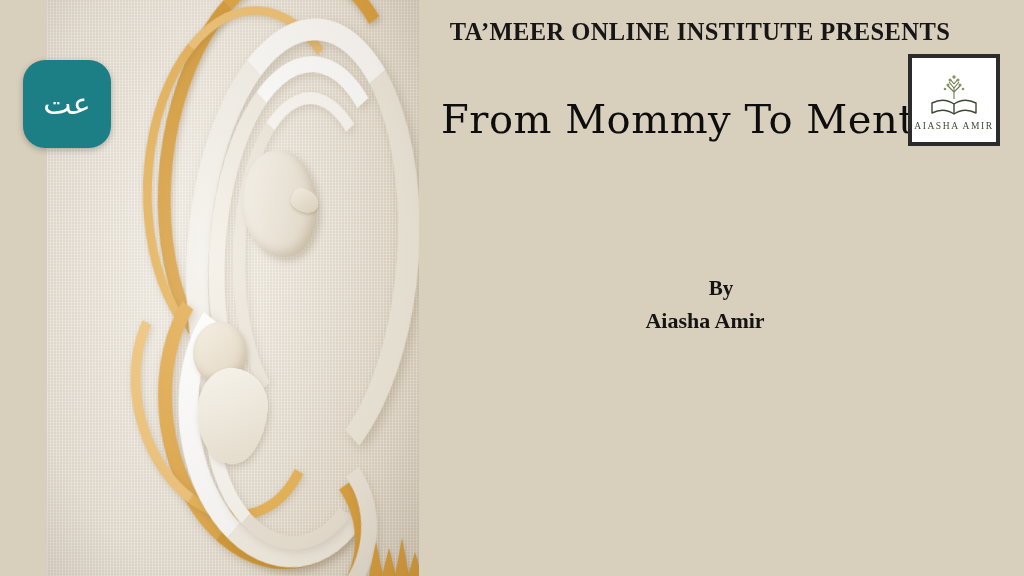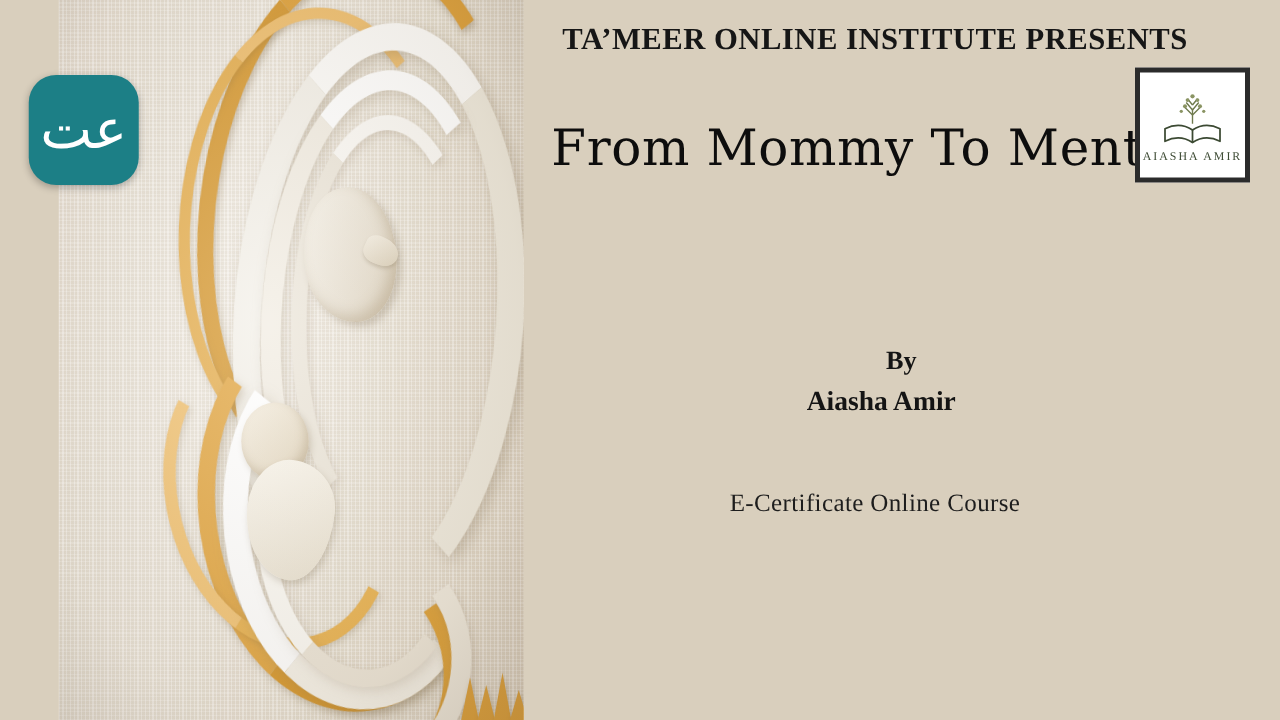--- a/index.html
+++ b/index.html
@@ -217,21 +217,21 @@
     width: 88px; height: 88px;
     border-radius: 22px;
     background: #1c7f86;
     display: flex;
     align-items: center;
     justify-content: center;
     box-shadow: 0 2px 6px rgba(0,0,0,.25);
   }
   .brand-badge .glyph {
     color: #ffffff;
-    font-size: 44px;
+    font-size: 30px;
     line-height: 1;
     font-family: "DejaVu Sans", sans-serif;
     letter-spacing: -2px;
   }
 
   
   .content {
     position: absolute;
     left: 420px; top: 0;
     width: 604px; height: 453px;
@@ -364,21 +364,20 @@
 
   <div class="brand-badge">
     <span class="glyph">عت</span>
   </div>
 
   <div class="content">
     <div class="presenter">TA’MEER ONLINE INSTITUTE PRESENTS</div>
     <div class="course-title">From Mommy To Mentor</div>
     <div class="byword">By</div>
     <div class="author">Aiasha Amir</div>
-    <div class="certificate">E-Certificate Online Course</div>
   </div>
 
   <div class="author-logo">
     <svg class="mark" viewBox="0 0 56 46" aria-hidden="true">
       <g fill="none" stroke="#6f7a4e" stroke-width="1.1">
         <path d="M28 26 L28 14"></path>
         <path d="M28 19 L22 13 M28 19 L34 13 M28 15 L23 9 M28 15 L33 9"></path>
         <path d="M28 11 L24 6 M28 11 L32 6"></path>
       </g>
       <g fill="#8a9463">

